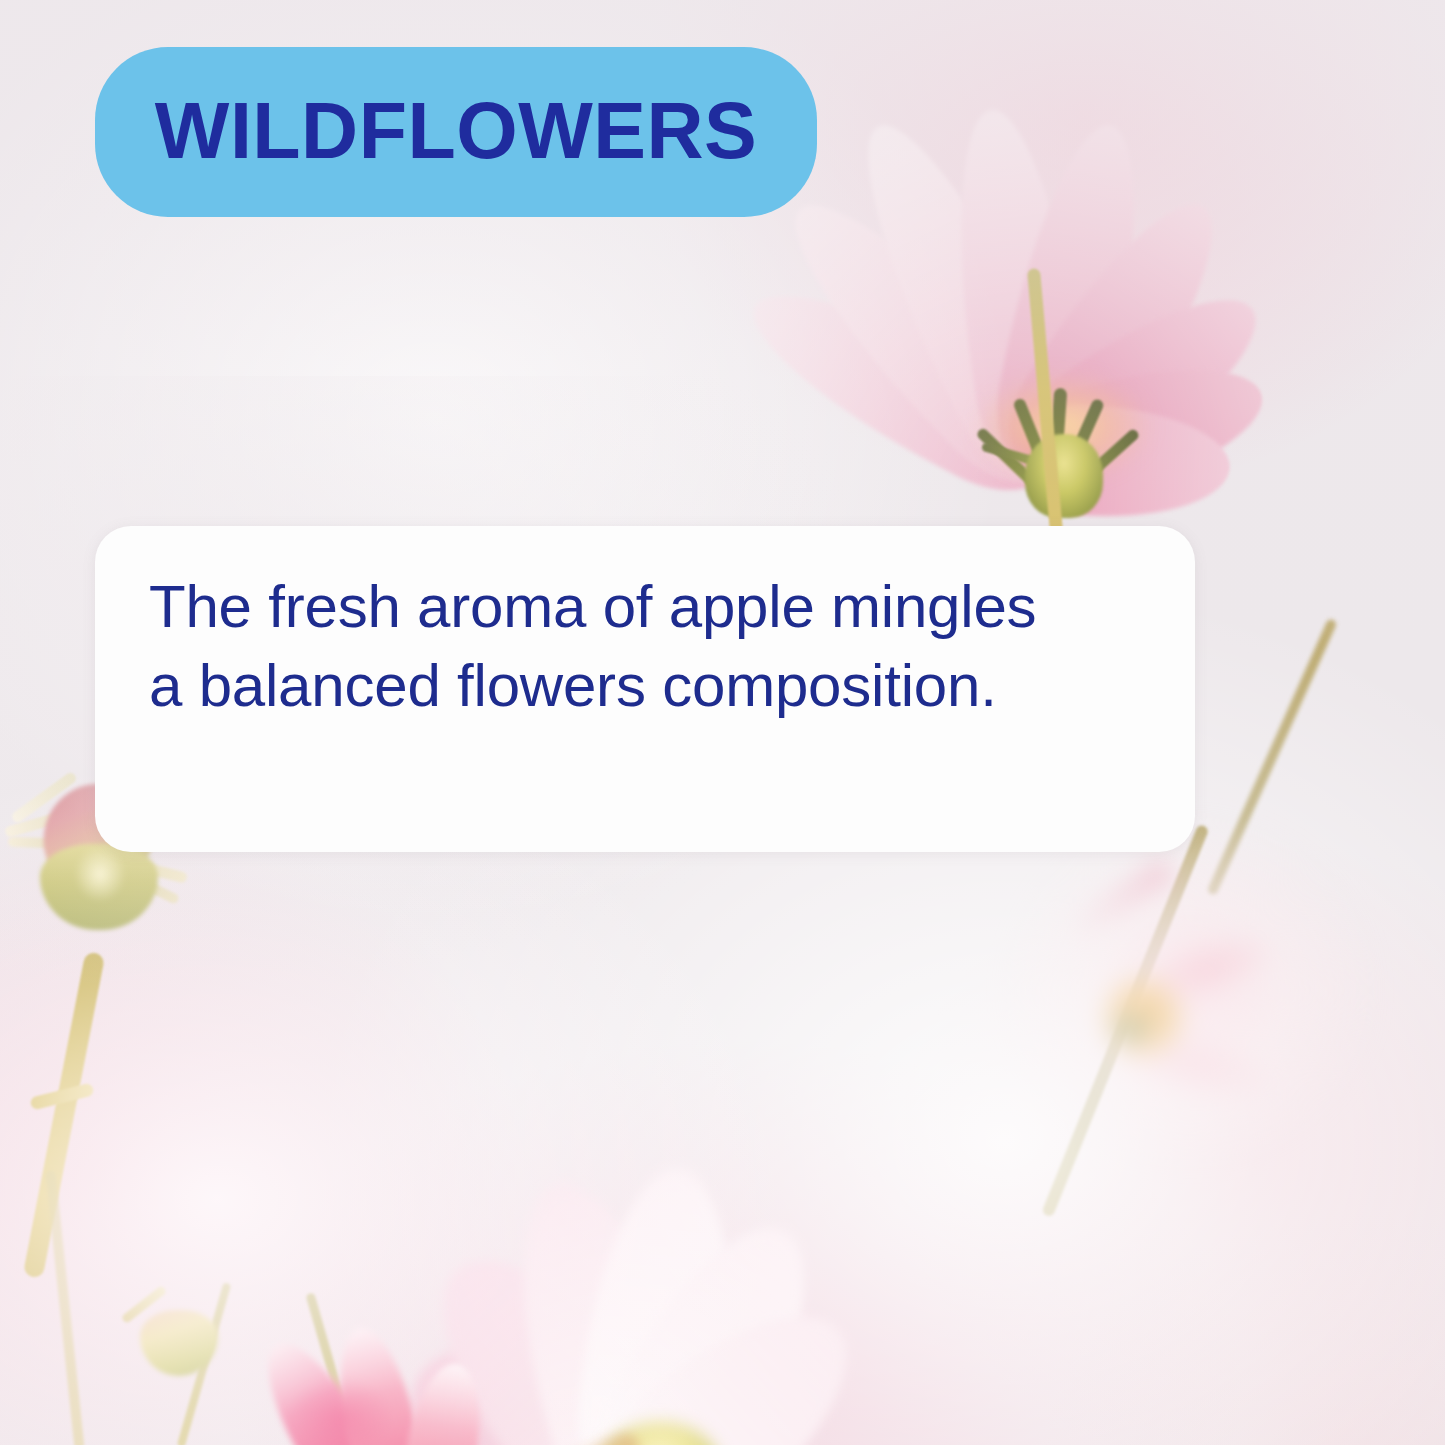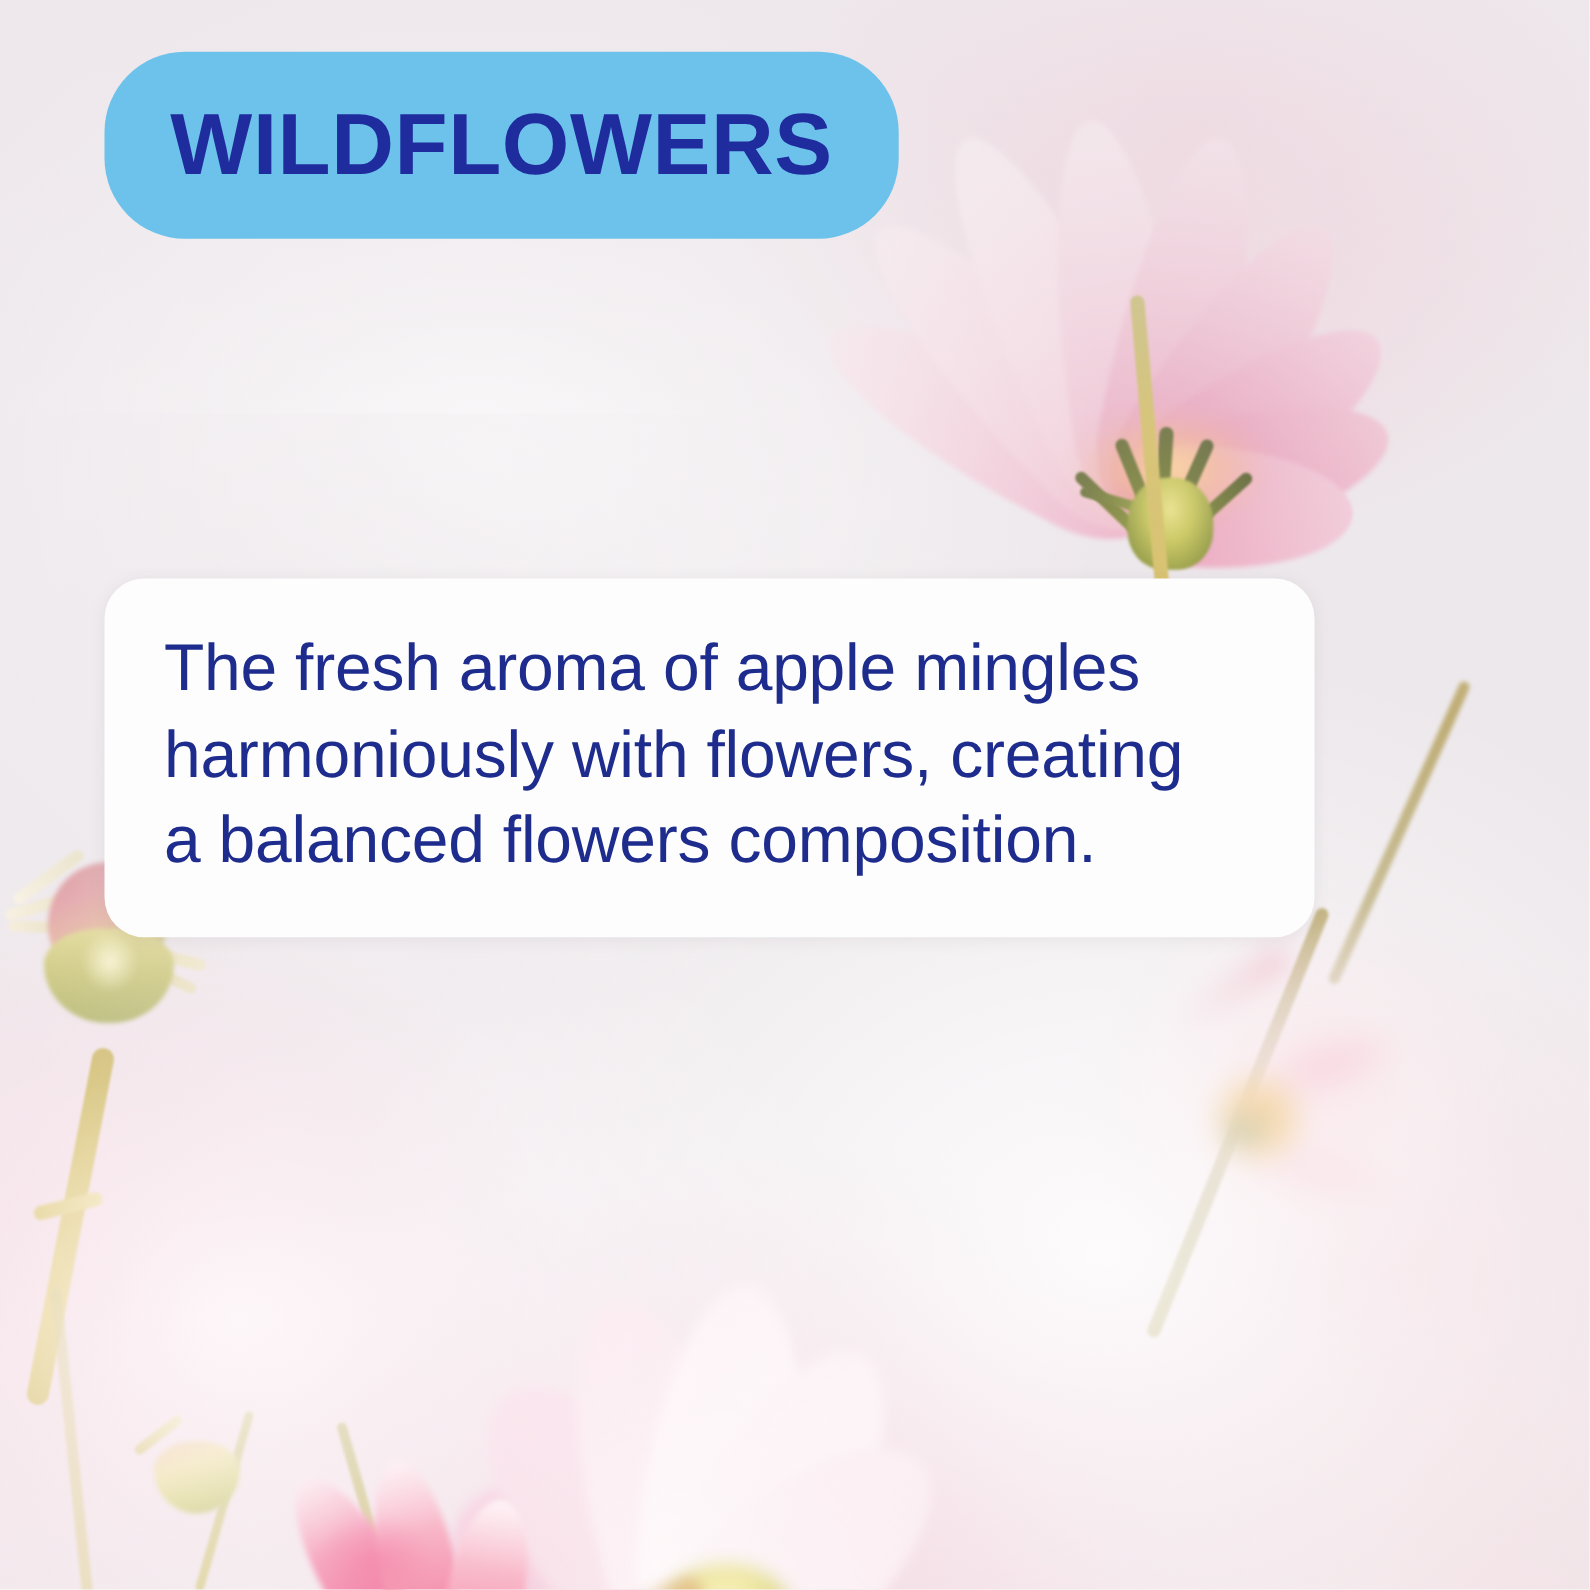--- a/index.html
+++ b/index.html
@@ -275,18 +275,17 @@
   </div>
 
   <div class="pill">
     <span class="pill-label">WILDFLOWERS</span>
   </div>
 
 
   <div class="card">
     <div class="card-body">
       <span class="ln">The fresh aroma of apple mingles</span>
-      <span class="ln">harmoniously with flowers, creating</span>
       <span class="ln">a balanced flowers composition.</span>
     </div>
   </div>
 
 </div>
 
 </body></html>

